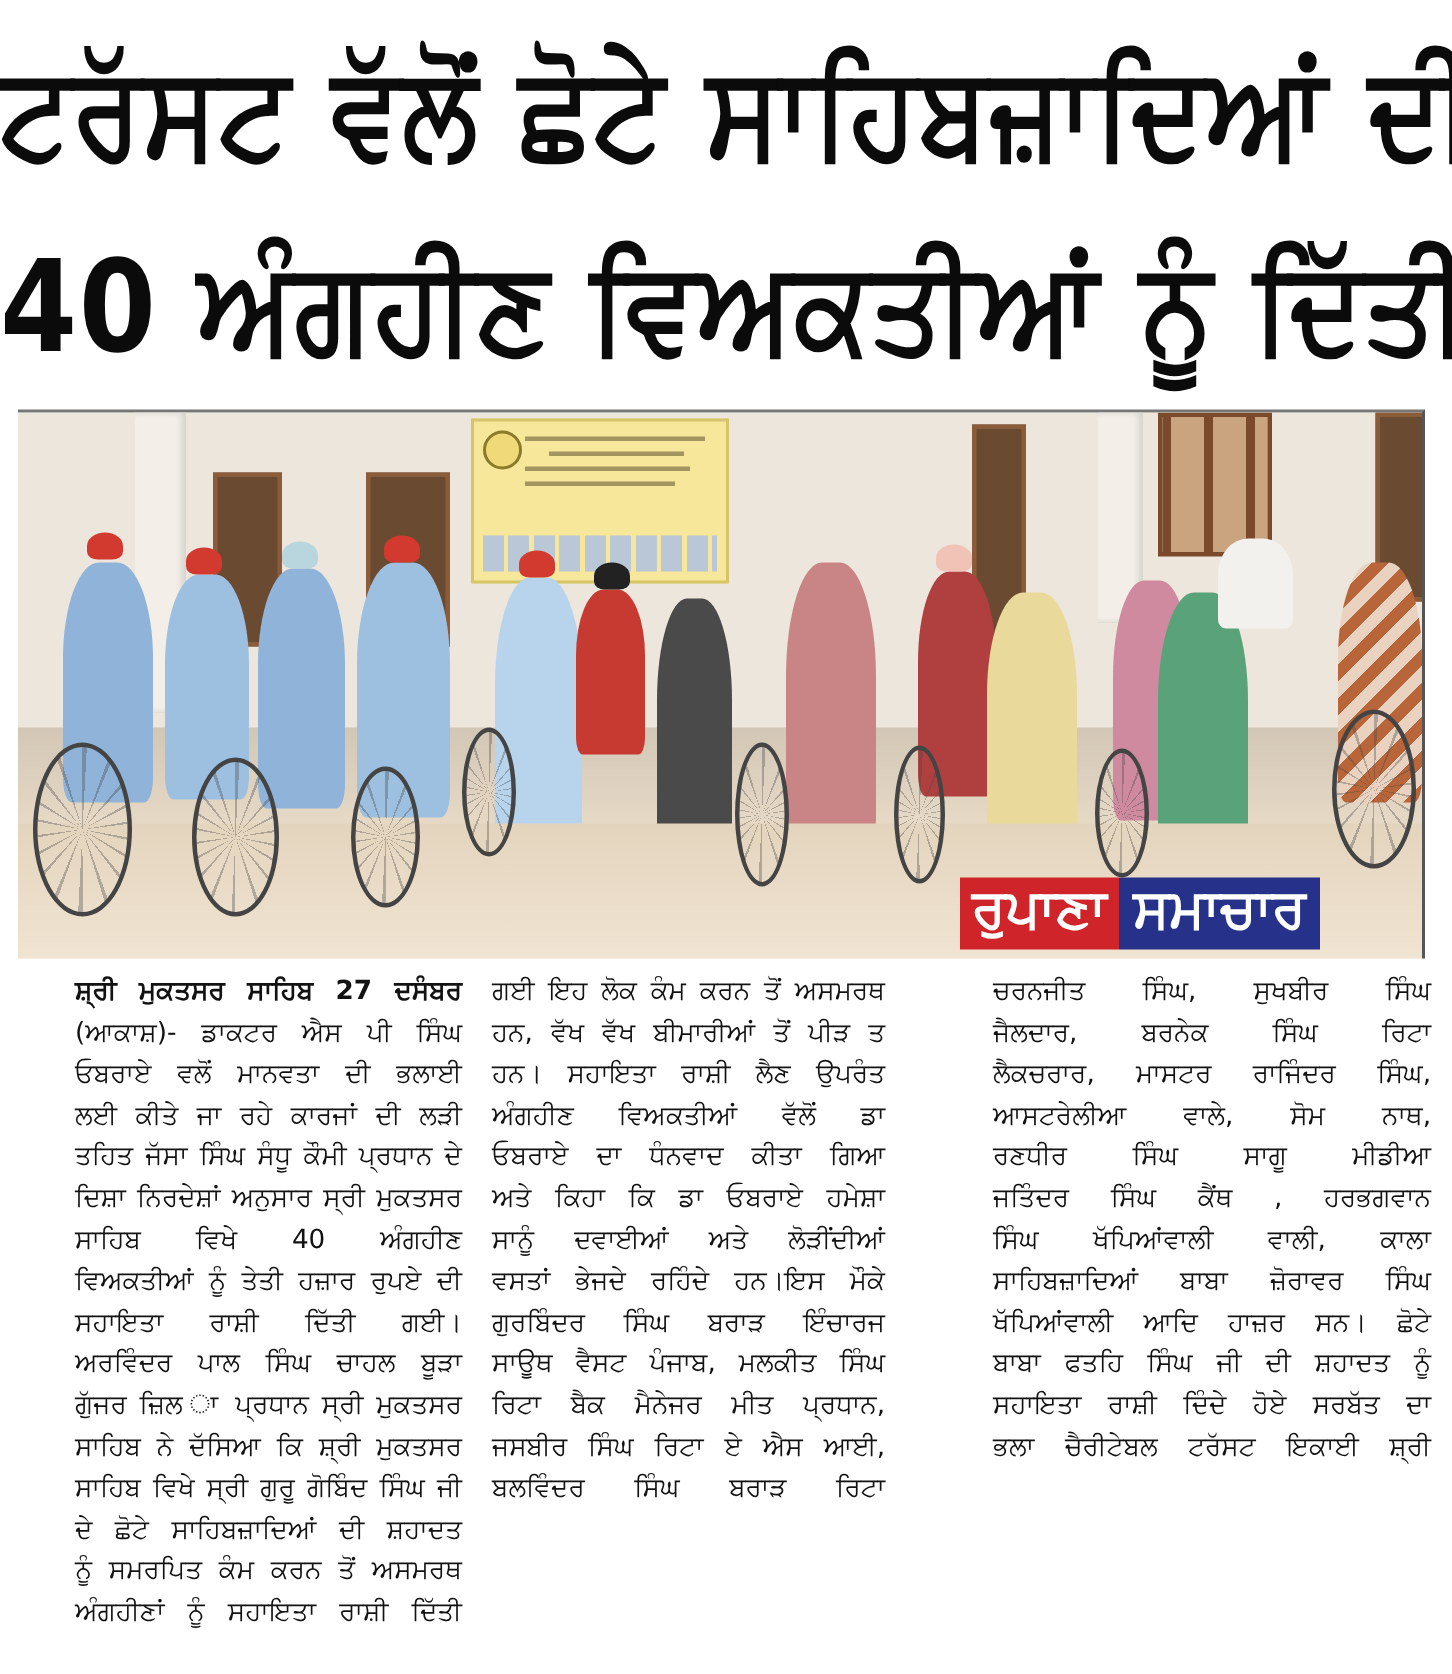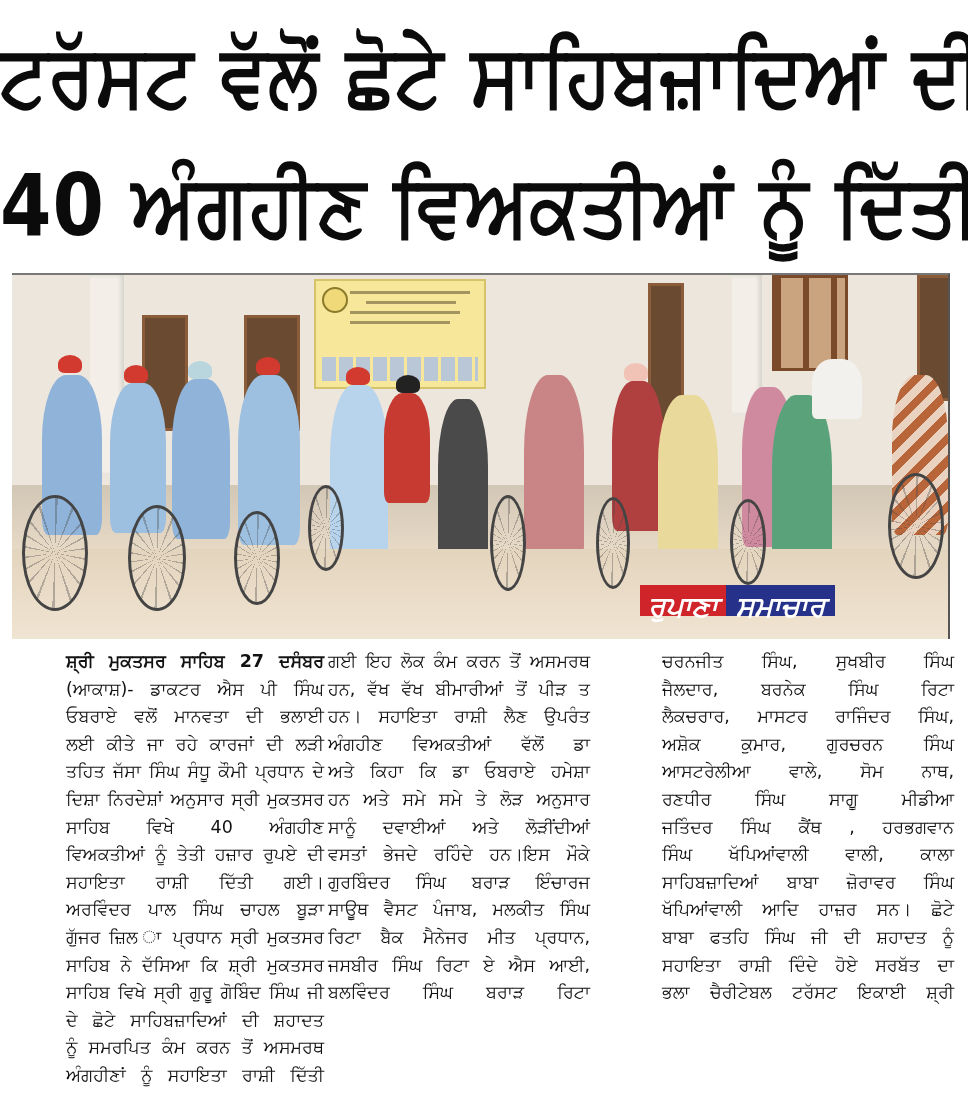--- a/index.html
+++ b/index.html
@@ -39,35 +39,35 @@
       position: absolute; border-radius: 40% 40% 10% 10%;
     }
     .turban { position:absolute; width:24px; height:18px; border-radius: 50% 50% 30% 30%; }
     .wheel {
       position: absolute; border-radius: 50%; border: 3px solid #444;
       background: repeating-conic-gradient(rgba(70,70,70,.35) 0 3deg, transparent 3deg 20deg);
     }
     .ground { position:absolute; left:0; right:0; bottom:0; height:90px;
       background: linear-gradient(180deg,#e3d4bd,#f0e4d2); }
     .watermark {
-      position: absolute; left: 628px; top: 310px; height: 31px; display: flex;
-      font-family: "DejaVu Sans", sans-serif; font-weight: bold; font-size: 28px; color: #fff; font-style: italic;
+      position: absolute; left: 628px; top: 310px; height: 48px; display: flex;
+      font-family: "DejaVu Sans", sans-serif; font-weight: bold; font-size: 36px; color: #fff;
     }
     .wm-red { background: #d0242b; padding: 0 8px; line-height: 44px; }
     .wm-blue { background: #26318a; padding: 0 10px; line-height: 44px; }
 
     .columns {
       position: absolute; top: 648px; left: 50px; width: 898px; height: 468px;
     }
     .col {
       position: absolute; top: 0; font-size: 17.5px; line-height: 27.6px;
       text-align: justify; text-align-last: justify; color: #121212;
     }
     .col .ln { display: block; white-space: nowrap; text-align: justify; text-align-last: justify; }
-    .c1 { left: 16px; width: 258px; }
+    .c1 { left: 0; width: 258px; }
     .c2 { left: 278px; width: 262px; }
     .c3 { left: 612px; width: 292px; }
     .c1 .ln:first-child { padding-left: 0; }
     .dateline { font-weight: bold; }
     .first-indent { padding-left: 34px; }
   </style>
 </head>
 <body>
 
 <div class="headline l1">ਟਰੱਸਟ ਵੱਲੋਂ ਛੋਟੇ ਸਾਹਿਬਜ਼ਾਦਿਆਂ ਦੀ ਸ਼ਹਾਦਤ ਨੂੰ ਸਮਰਪਿਤ</div>
@@ -149,36 +149,35 @@
     <span class="ln">ਦੇ ਛੋਟੇ ਸਾਹਿਬਜ਼ਾਦਿਆਂ ਦੀ ਸ਼ਹਾਦਤ</span>
     <span class="ln">ਨੂੰ ਸਮਰਪਿਤ ਕੰਮ ਕਰਨ ਤੋਂ ਅਸਮਰਥ</span>
     <span class="ln">ਅੰਗਹੀਣਾਂ ਨੂੰ ਸਹਾਇਤਾ ਰਾਸ਼ੀ ਦਿੱਤੀ</span>
   </div>
 
   <div class="col c2">
     <span class="ln">ਗਈ ਇਹ ਲੋਕ ਕੰਮ ਕਰਨ ਤੋਂ ਅਸਮਰਥ</span>
     <span class="ln">ਹਨ, ਵੱਖ ਵੱਖ ਬੀਮਾਰੀਆਂ ਤੋਂ ਪੀੜ ਤ</span>
     <span class="ln">ਹਨ। ਸਹਾਇਤਾ ਰਾਸ਼ੀ ਲੈਣ ਉਪਰੰਤ</span>
     <span class="ln">ਅੰਗਹੀਣ ਵਿਅਕਤੀਆਂ ਵੱਲੋਂ ਡਾ</span>
+    <span class="ln">ਓਬਰਾਏ ਦਾ ਧੰਨਵਾਦ ਕੀਤਾ ਗਿਆ</span>
     <span class="ln">ਅਤੇ ਕਿਹਾ ਕਿ ਡਾ ਓਬਰਾਏ ਹਮੇਸ਼ਾ</span>
-    <span class="ln">ਹਨ ਅਤੇ ਸਮੇ ਸਮੇ ਤੇ ਲੋੜ ਅਨੁਸਾਰ</span>
     <span class="ln">ਸਾਨੂੰ ਦਵਾਈਆਂ ਅਤੇ ਲੋੜੀਂਦੀਆਂ</span>
     <span class="ln">ਵਸਤਾਂ ਭੇਜਦੇ ਰਹਿੰਦੇ ਹਨ।ਇਸ ਮੌਕੇ</span>
     <span class="ln">ਗੁਰਬਿੰਦਰ ਸਿੰਘ ਬਰਾੜ ਇੰਚਾਰਜ</span>
     <span class="ln">ਸਾਊਥ ਵੈਸਟ ਪੰਜਾਬ, ਮਲਕੀਤ ਸਿੰਘ</span>
     <span class="ln">ਰਿਟਾ ਬੈਕ ਮੈਨੇਜਰ ਮੀਤ ਪ੍ਰਧਾਨ,</span>
     <span class="ln">ਜਸਬੀਰ ਸਿੰਘ ਰਿਟਾ ਏ ਐਸ ਆਈ,</span>
     <span class="ln">ਬਲਵਿੰਦਰ ਸਿੰਘ ਬਰਾੜ ਰਿਟਾ</span>
   </div>
 
   <div class="col c3">
     <span class="ln">ਚਰਨਜੀਤ ਸਿੰਘ, ਸੁਖਬੀਰ ਸਿੰਘ</span>
     <span class="ln">ਜੈਲਦਾਰ, ਬਰਨੇਕ ਸਿੰਘ ਰਿਟਾ</span>
     <span class="ln">ਲੈਕਚਰਾਰ, ਮਾਸਟਰ ਰਾਜਿੰਦਰ ਸਿੰਘ,</span>
-    <span class="ln">ਅਸ਼ੋਕ ਕੁਮਾਰ, ਗੁਰਚਰਨ ਸਿੰਘ</span>
     <span class="ln">ਆਸਟਰੇਲੀਆ ਵਾਲੇ, ਸੋਮ ਨਾਥ,</span>
     <span class="ln">ਰਣਧੀਰ ਸਿੰਘ ਸਾਗੂ ਮੀਡੀਆ</span>
     <span class="ln">ਜਤਿੰਦਰ ਸਿੰਘ ਕੈਂਥ , ਹਰਭਗਵਾਨ</span>
     <span class="ln">ਸਿੰਘ ਖੱਪਿਆਂਵਾਲੀ ਵਾਲੀ, ਕਾਲਾ</span>
     <span class="ln">ਸਾਹਿਬਜ਼ਾਦਿਆਂ ਬਾਬਾ ਜ਼ੋਰਾਵਰ ਸਿੰਘ</span>
     <span class="ln">ਖੱਪਿਆਂਵਾਲੀ ਆਦਿ ਹਾਜ਼ਰ ਸਨ। ਛੋਟੇ</span>
     <span class="ln">ਬਾਬਾ ਫਤਹਿ ਸਿੰਘ ਜੀ ਦੀ ਸ਼ਹਾਦਤ ਨੂੰ</span>
     <span class="ln">ਸਹਾਇਤਾ ਰਾਸ਼ੀ ਦਿੰਦੇ ਹੋਏ ਸਰਬੱਤ ਦਾ</span>
     <span class="ln">ਭਲਾ ਚੈਰੀਟੇਬਲ ਟਰੱਸਟ ਇਕਾਈ ਸ਼੍ਰੀ</span>
   </div>

